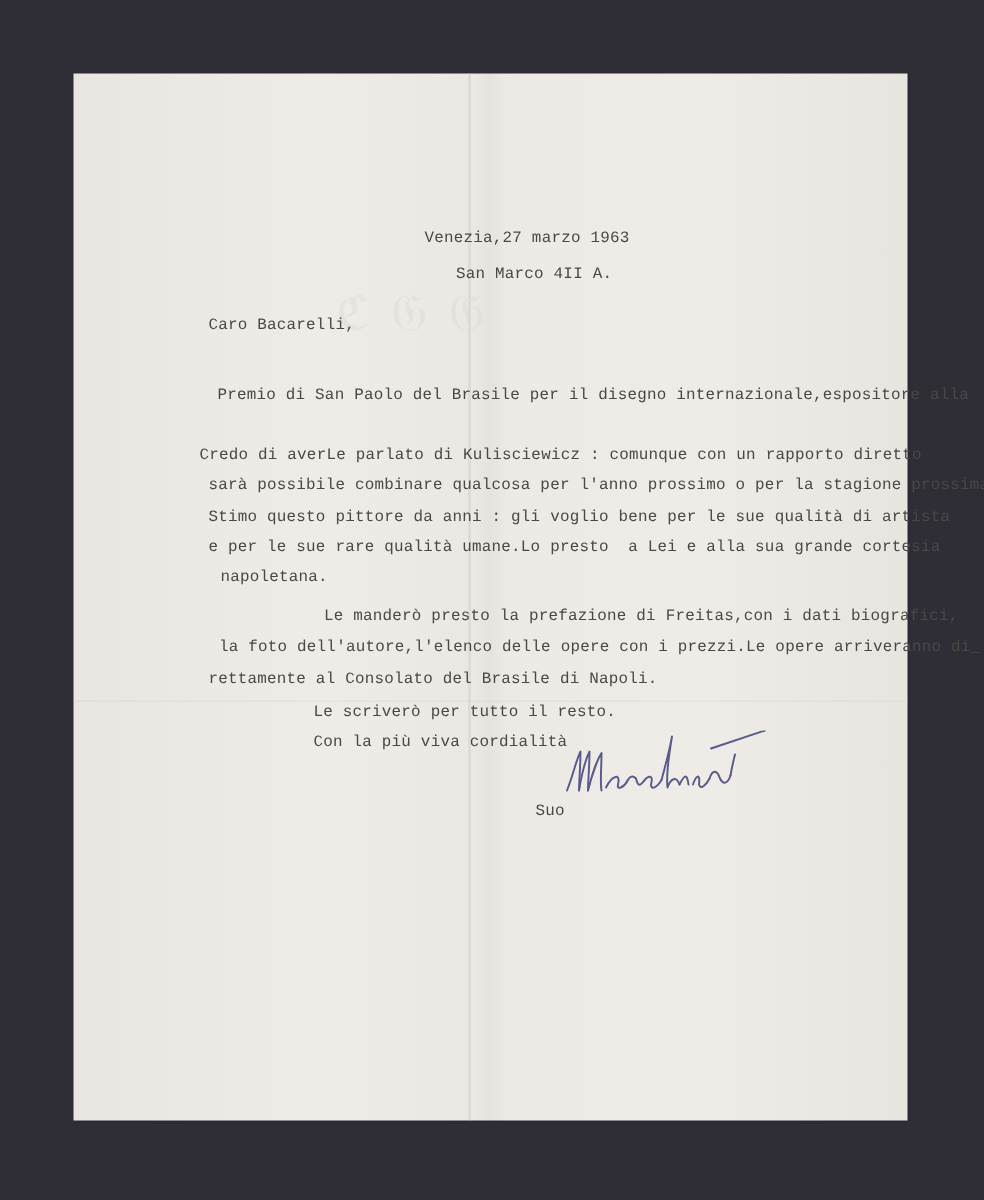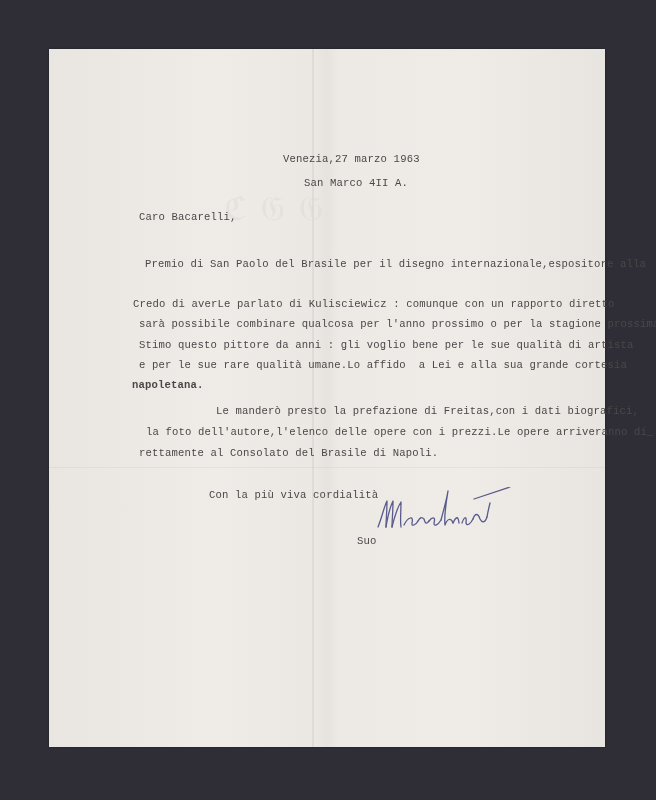--- a/index.html
+++ b/index.html
@@ -52,26 +52,27 @@
 
   <div class="t" style="left:234px; top:104px;">Venezia,27 marzo 1963</div>
   <div class="t" style="left:255px; top:128px;">San Marco 4II A.</div>
 
   <div class="t" style="left:90px; top:162px;text-align:center;">Caro Bacarelli,</div>
 
   <div class="t" style="left:96px; top:209px;">Premio di San Paolo del Brasile per il disegno internazionale,espositore alla</div>
   <div class="t" style="left:84px; top:249px;text-align:center;">Credo di averLe parlato di Kulisciewicz : comunque con un rapporto diretto</div>
   <div class="t" style="left:90px; top:269px;">sarà possibile combinare qualcosa per l'anno prossimo o per la stagione prossima.</div>
   <div class="t" style="left:90px; top:290px;">Stimo questo pittore da anni : gli voglio bene per le sue qualità di artista</div>
-  <div class="t" style="left:90px; top:310px;">e per le sue rare qualità umane.Lo affido  a Lei e alla sua grande cortesia</div>
-  <div class="t" style="left:83px; top:330px;font-weight:bold;">napoletana.</div>
+  <div class="t" style="left:90px; top:310px;">e per le sue rare qualità umane.Lo presto  a Lei e alla sua grande cortesia</div>
+  <div class="t" style="left:98px; top:330px;">napoletana.</div>
 
   <div class="t" style="left:167px; top:356px;">Le manderò presto la prefazione di Freitas,con i dati biografici,</div>
   <div class="t" style="left:82px; top:377px;margin-left:15px;">la foto dell'autore,l'elenco delle opere con i prezzi.Le opere arriveranno di_</div>
   <div class="t" style="left:90px; top:398px;">rettamente al Consolato del Brasile di Napoli.</div>
+  <div class="t" style="left:160px; top:420px;">Le scriverò per tutto il resto.</div>
   <div class="t" style="left:160px; top:440px;">Con la più viva cordialità</div>
 
   <div class="t" style="left:308px; top:464px;margin-top:22px;">Suo</div>
 
   <svg class="sig" width="140" height="46" viewBox="0 0 140 46">
     <g fill="none" stroke="#5a5a8c" stroke-width="1.3" stroke-linecap="round" stroke-linejoin="round">
       <path d="M4 40 C8 30, 10 20, 13 14 C13 24, 12 34, 12 40"></path>
       <path d="M12 40 C14 28, 17 18, 19 14 C19 24, 18 34, 18 40"></path>
       <path d="M18 40 C21 28, 25 18, 27 15 C27 25, 26 34, 27 40"></path>
       <path d="M30 38 C34 30, 40 28, 38 36 C37 40, 42 38, 44 34"></path>

